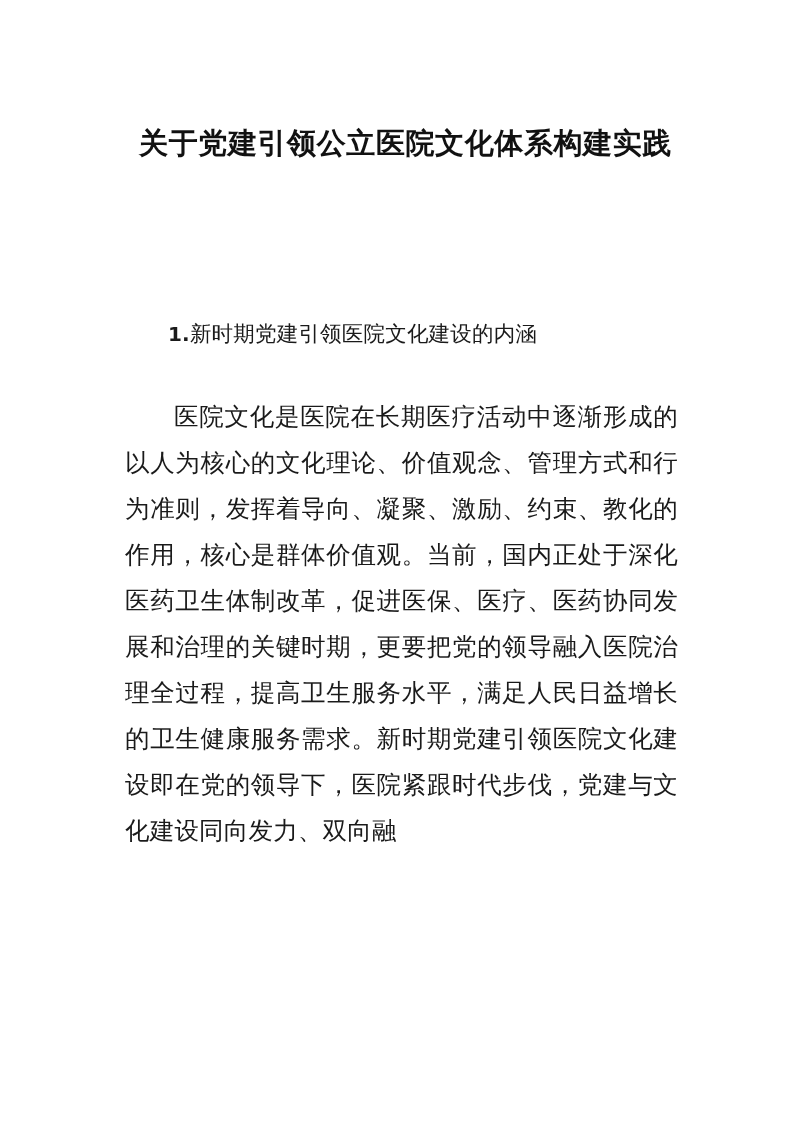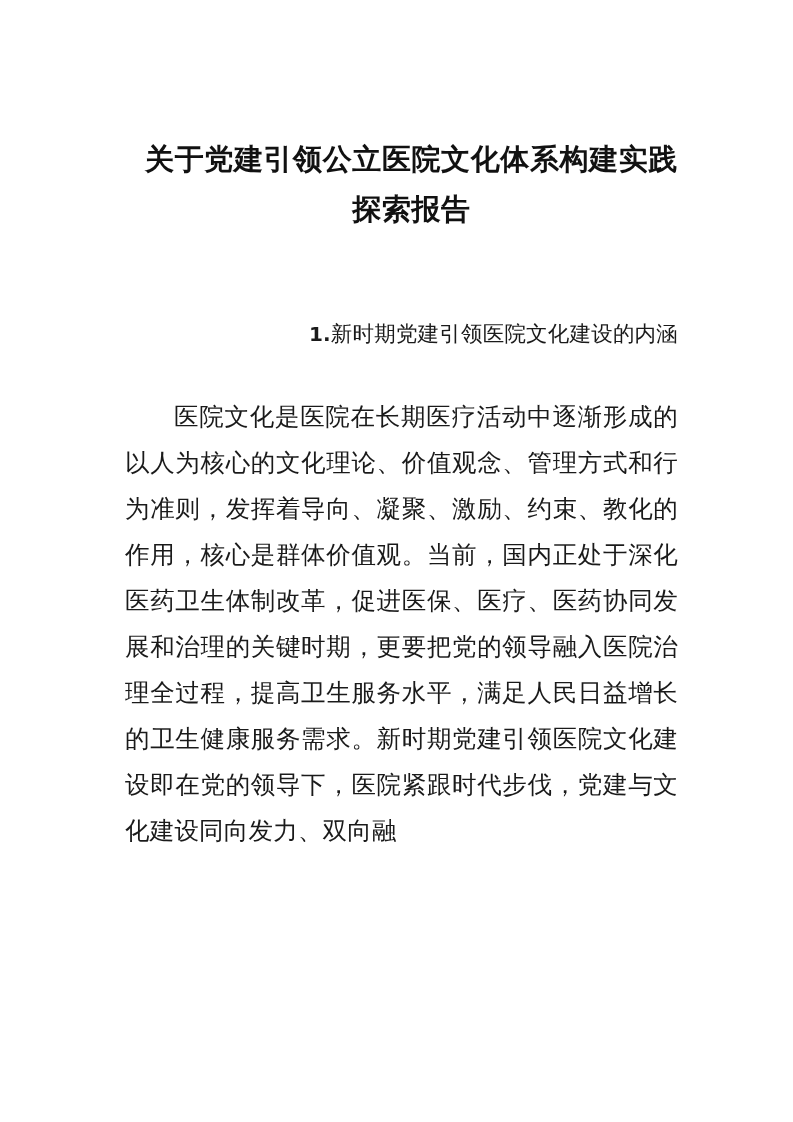--- a/index.html
+++ b/index.html
@@ -46,24 +46,23 @@
     letter-spacing: 0.6px;
     color: #111111;
   }
   .doc-title .title-line {
     display: block;
     white-space: nowrap;
   }
 
   .title-block {
     position: absolute;
-    left: 10px;
+    left: 4px;
     top: 118px;
     width: 553px;
-    margin-top: 16px;
   }
 
   .body-block {
     position: absolute;
     left: 0;
     top: 240px;
     width: 553px;
   }
 
   p.para {
@@ -87,42 +86,40 @@
   h2.section-heading {
     margin: 0;
     padding: 0;
     font-family: "DejaVu Serif", "Liberation Serif", serif;
     font-size: 21.5px;
     font-weight: 400;
     line-height: 40px;
     text-indent: 43px;
     color: #1a1a1a;
     letter-spacing: 0.2px;
-    text-align: right;
   }
   h2.section-heading .num {
     font-family: "DejaVu Sans", "Liberation Sans", sans-serif;
     font-weight: 700;
     font-size: 20px;
   }
 
   .gap-after-para1 { height: 74px; }
   .gap-after-heading { height: 40px; }
 </style>
 </head>
 <body>
 
 <div class="page">
 
   <div class="content">
 
     <div class="title-block">
       <h1 class="doc-title">
         <span class="title-line">关于党建引领公立医院文化体系构建实践</span>
-        <span class="title-line">探索报告</span>
       </h1>
     </div>
 
     <div class="body-block">
 
 
       <div class="gap-after-para1"></div>
 
       <h2 class="section-heading"><span class="num">1.</span><span>新时期党建引领医院文化建设的内涵</span></h2>
 

